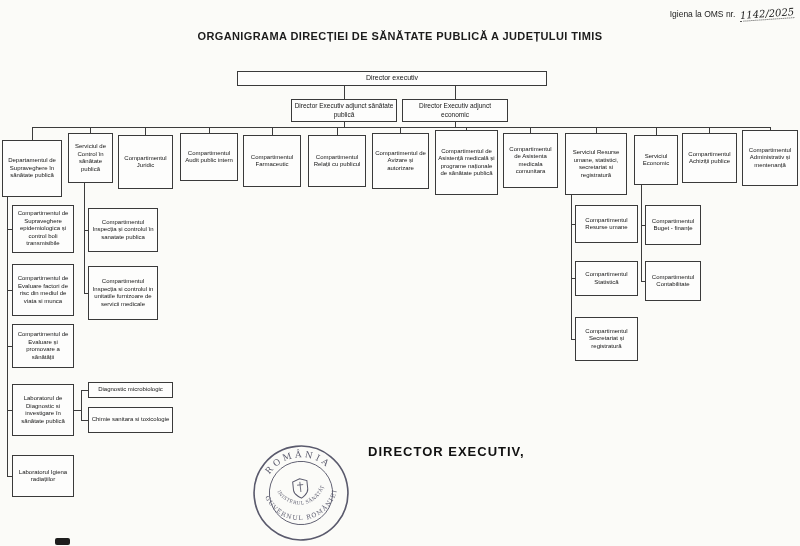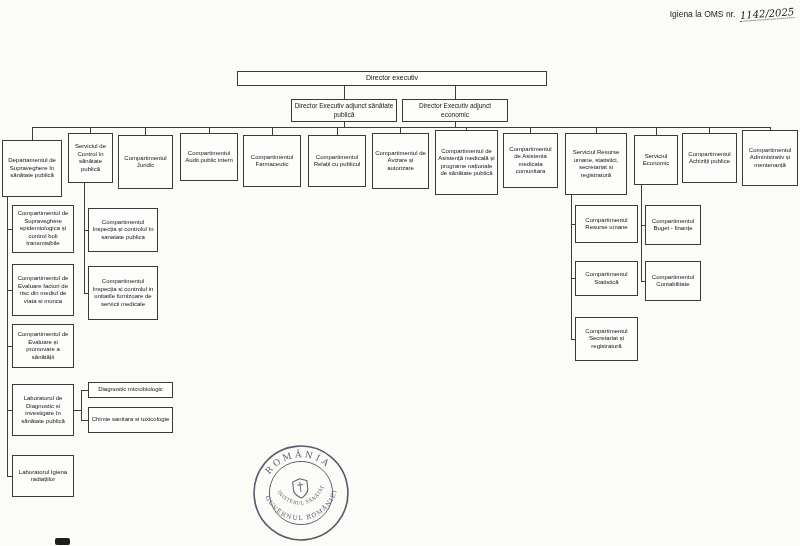--- a/index.html
+++ b/index.html
@@ -25,20 +25,21 @@
 </style>
 </head>
 <body>
 
 <div class="page">
 
   <div class="annex">
     <span>Igiena la OMS nr.</span>
     <span class="hand">1142/2025</span>
   </div>
+  <div class="title">ORGANIGRAMA  DIRECȚIEI DE SĂNĂTATE PUBLICĂ A JUDEȚULUI TIMIS</div>
 
   <div class="box f7" style="left:237px;top:71px;width:310px;height:15px;">Director executiv</div>
   <div class="box f65" style="left:291px;top:99px;width:106px;height:23px;">Director Executiv adjunct sănătate publică</div>
   <div class="box f65" style="left:402px;top:99px;width:106px;height:23px;">Director Executiv adjunct economic</div>
 
   <i class="vline" style="left:344px;top:86px;height:13px;"></i>
   <i class="vline" style="left:455px;top:86px;height:13px;"></i>
   <i class="vline" style="left:344px;top:122px;height:5px;"></i>
   <i class="vline" style="left:455px;top:122px;height:5px;"></i>
 
@@ -104,20 +105,21 @@
   <div class="box" style="left:575px;top:205px;width:63px;height:38px;">Compartimentul Resurse umane</div>
   <div class="box" style="left:575px;top:261px;width:63px;height:35px;">Compartimentul Statistică</div>
   <div class="box" style="left:575px;top:317px;width:63px;height:44px;">Compartimentul Secretariat și registratură</div>
 
   <i class="vline" style="left:641px;top:185px;height:96px;"></i>
   <i class="hline" style="left:641px;top:225px;width:4px;"></i>
   <i class="hline" style="left:641px;top:281px;width:4px;"></i>
   <div class="box" style="left:645px;top:205px;width:56px;height:40px;">Compartimentul Buget - finanțe</div>
   <div class="box" style="left:645px;top:261px;width:56px;height:40px;">Compartimentul Contabilitate</div>
 
+  <div class="signature">DIRECTOR EXECUTIV,</div>
 
   <div class="stamp">
     <svg viewBox="0 0 100 100" width="102" height="102">
       <circle cx="50" cy="50" r="46" fill="none" stroke="#3f3f55" stroke-width="1.6"></circle>
       <circle cx="50" cy="50" r="31" fill="none" stroke="#3f3f55" stroke-width="0.9"></circle>
       <defs>
         <path id="arc-top" d="M 13,52 A 37,37 0 0 1 87,52"></path>
         <path id="arc-bottom" d="M 14,48 A 37,37 0 0 0 86,48"></path>
         <path id="arc-inner" d="M 27,46 A 25,25 0 0 0 73,46"></path>
       </defs>

